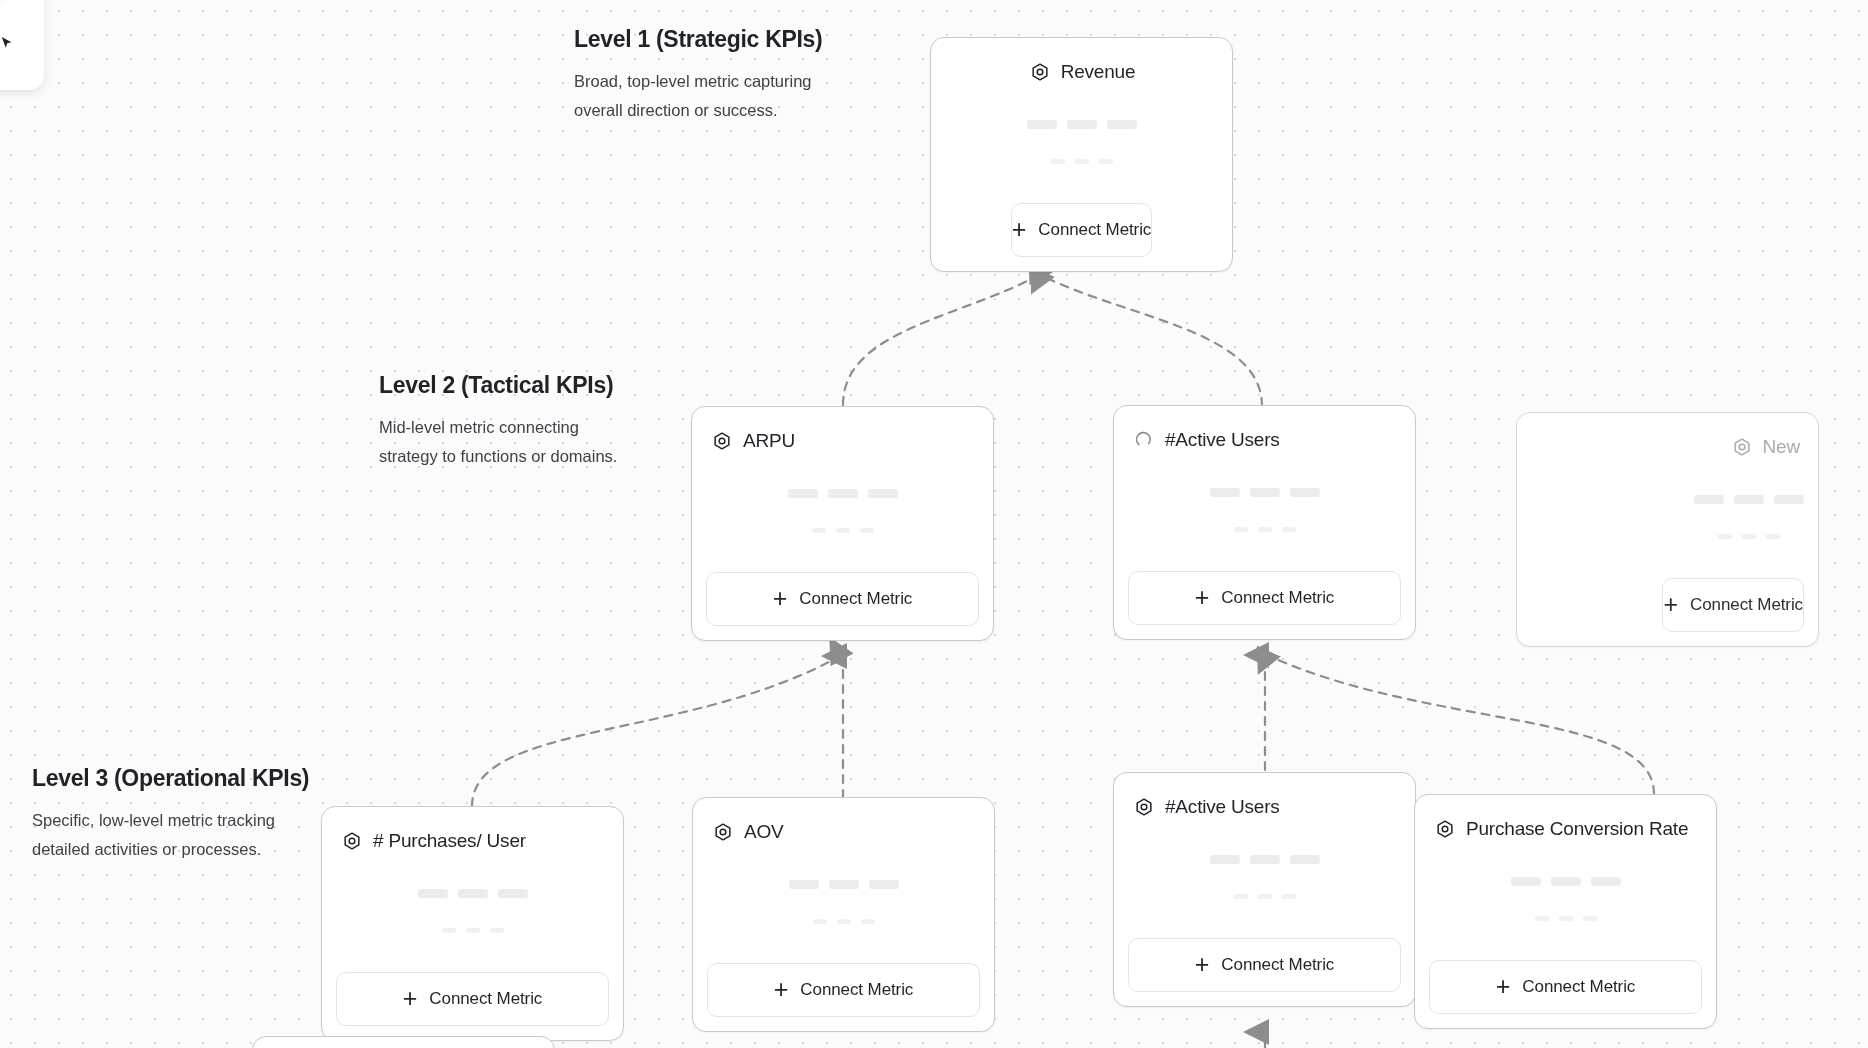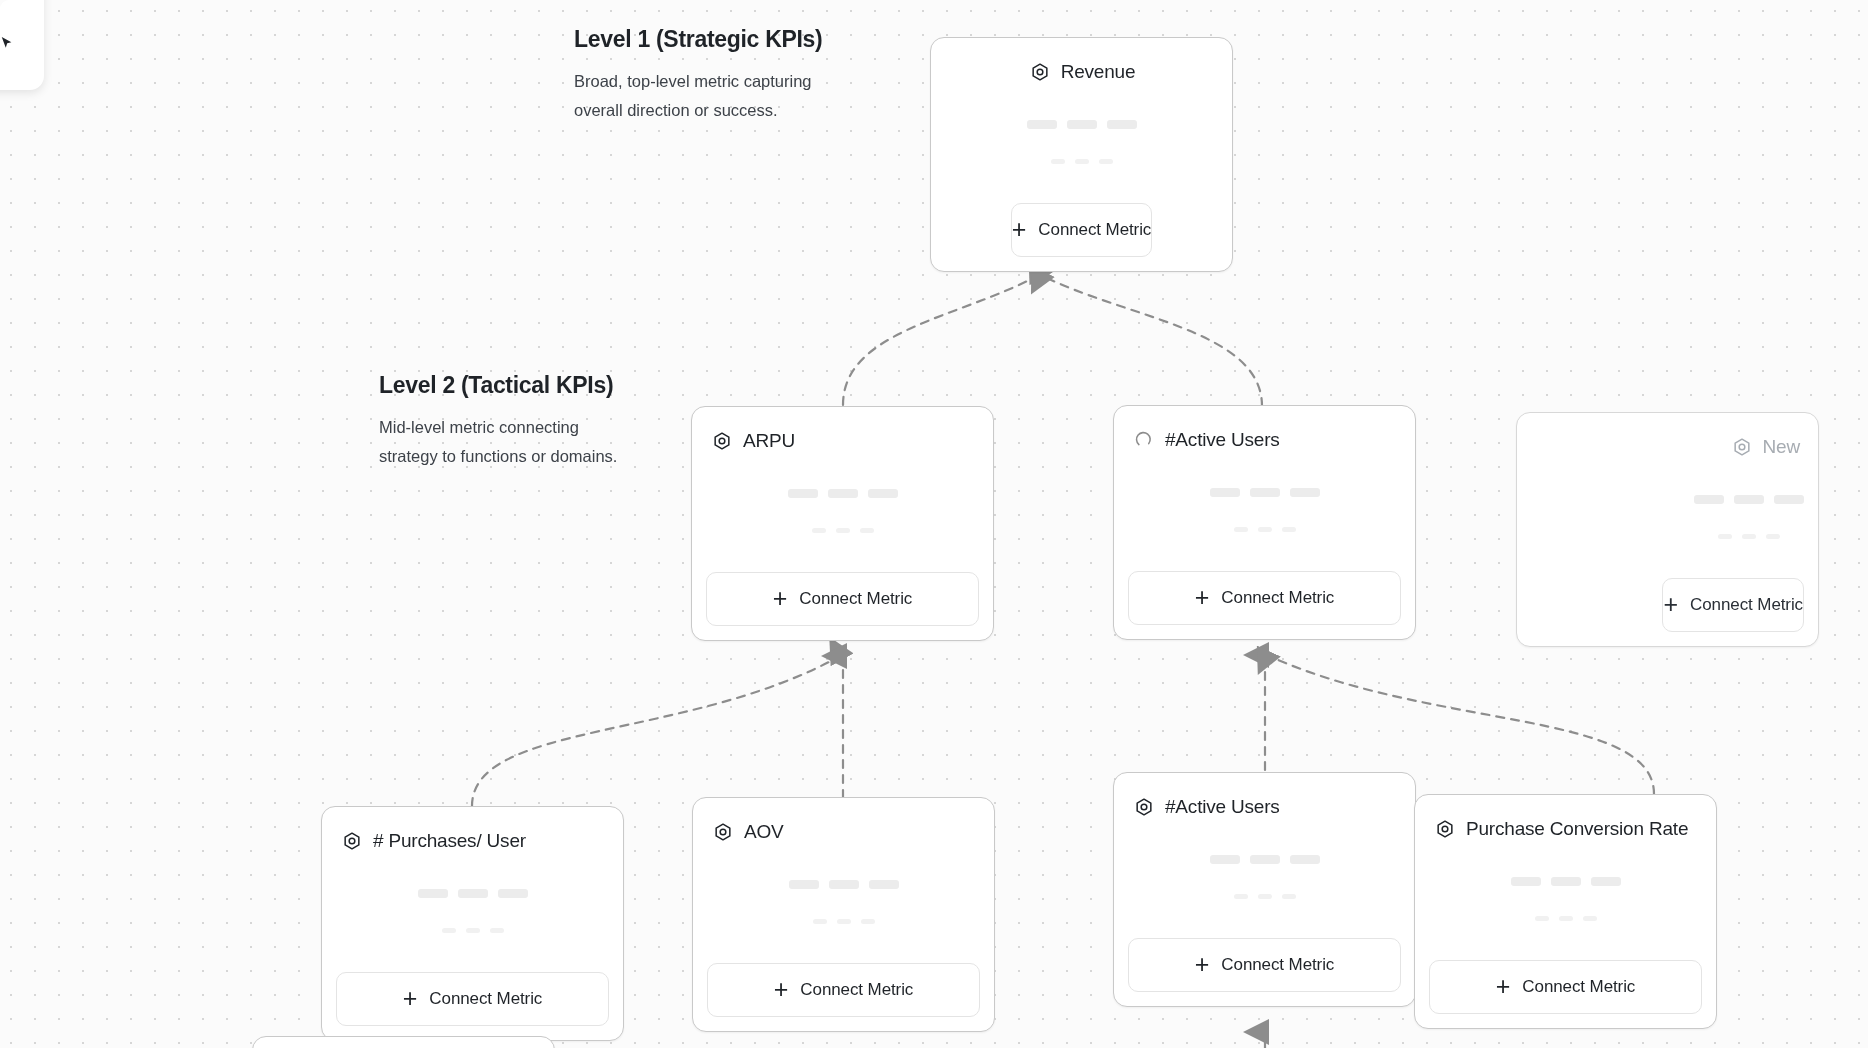--- a/index.html
+++ b/index.html
@@ -178,20 +178,24 @@
   <div class="level-label" style="left:574px; top:26px;">
     <div class="level-title">Level 1 (Strategic KPIs)</div>
     <div class="level-desc">Broad, top-level metric capturing overall direction or success.</div>
   </div>
 
   <div class="level-label" style="left:379px; top:372px;">
     <div class="level-title">Level 2 (Tactical KPIs)</div>
     <div class="level-desc">Mid-level metric connecting strategy to functions or domains.</div>
   </div>
 
+  <div class="level-label" style="left:32px; top:765px;">
+    <div class="level-title">Level 3 (Operational KPIs)</div>
+    <div class="level-desc">Specific, low-level metric tracking detailed activities or processes.</div>
+  </div>
 
   <div class="card" style="left:930px; top:37px; width:303px; height:235px;align-items:center;">
     <div class="card-head">
       <span class="card-icon">
         <svg viewBox="0 0 24 24" width="20" height="20" fill="none" stroke="#1f2328" stroke-width="1.8" stroke-linejoin="round">
           <path d="M12 2.6 L20.2 7.3 L20.2 16.7 L12 21.4 L3.8 16.7 L3.8 7.3 Z"></path>
           <circle cx="12" cy="12" r="3.4"></circle>
         </svg>
       </span>
       <span class="card-title">Revenue</span>

